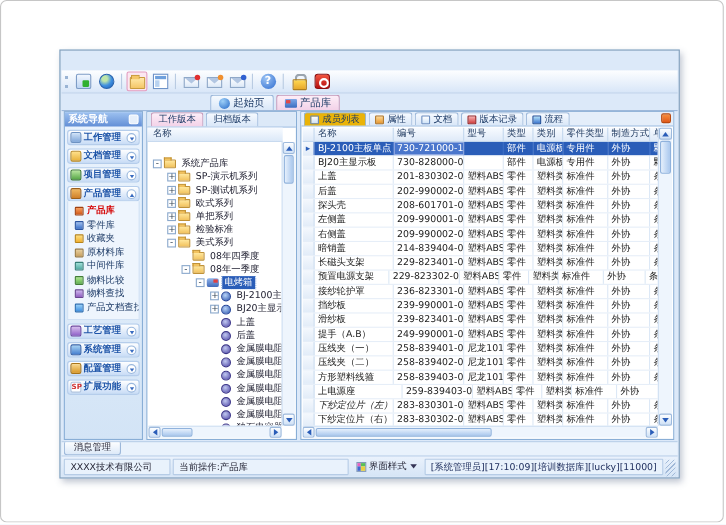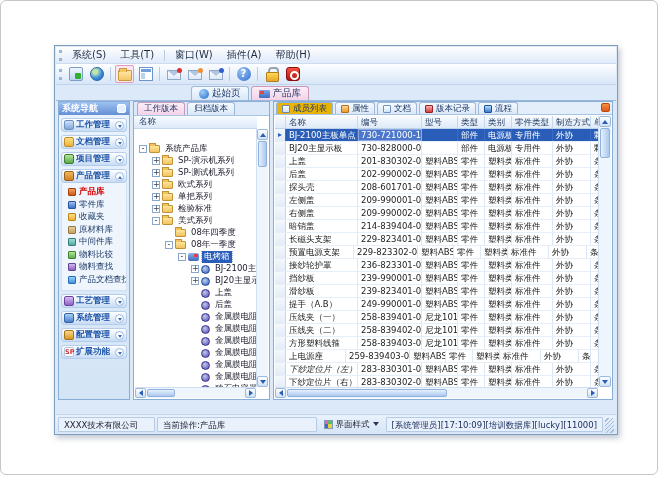--- a/index.html
+++ b/index.html
@@ -164,31 +164,20 @@
   .drop-arrow { width:0; height:0; border-left:3px solid transparent; border-right:3px solid transparent; border-top:4px solid #335; }
   .seg-session { color:#1a2a5a; }
   .grip-corner { width:9px; height:15px; background:repeating-linear-gradient(135deg, transparent 0 2px, #a0b8d8 2px 3px); align-self:flex-end; }
 </style>
 </head>
 <body>
 
 <div class="canvas">
   <div id="app">
 
-    <div class="menubar">
-      <span class="grip"></span>
-      <span style="display:flex;align-items:center;">
-          <span class="mitem">系统(S)</span>
-          <span class="mitem">工具(T)</span>
-          <span class="msep"></span>
-          <span class="mitem">窗口(W)</span>
-          <span class="mitem">插件(A)</span>
-          <span class="mitem">帮助(H)</span>
-        </span>
-    </div>
 
     <div class="toolbar">
       <span class="grip"></span>
       <span style="display:flex;align-items:center;">
           <span class="tbtn">
             <span class="tbicon ic-workspace"></span>
           </span>
           <span class="tbtn">
             <span class="tbicon ic-globe"></span>
           </span>
@@ -670,21 +659,21 @@
                 <span class="gcell" style="width: 64px;">258-839403-00E</span>
                 <span class="gcell" style="width: 36px;">尼龙1010</span>
                 <span class="gcell" style="width: 27px;">零件</span>
                 <span class="gcell" style="width: 27px;">塑料类</span>
                 <span class="gcell" style="width: 41px;">标准件</span>
                 <span class="gcell" style="width: 38px;">外协</span>
                 <span class="gcell" style="width: 12px;">条</span>
               </div>
               <div class="grow">
                 <span class="gcell ind" style="width: 11px;"></span>
-                <span class="gcell" style="width: 60px;">上电源座</span>
+                <span class="gcell" style="width: 80px;">上电源座</span>
                 <span class="gcell" style="width: 64px;">259-839403-00E</span>
                 <span class="gcell" style="width: 36px;">塑料ABS</span>
                 <span class="gcell" style="width: 27px;">零件</span>
                 <span class="gcell" style="width: 27px;">塑料类</span>
                 <span class="gcell" style="width: 41px;">标准件</span>
                 <span class="gcell" style="width: 38px;">外协</span>
                 <span class="gcell" style="width: 12px;">条</span>
               </div>
               <div class="grow">
                 <span class="gcell ind" style="width: 11px;"></span>
@@ -716,20 +705,23 @@
           </div>
           <div class="hscroll">
             <span class="harr lf"></span>
             <span class="hthumb"></span>
             <span class="harr rt"></span>
           </div>
         </div>
       </div>
     </div>
 
+    <div class="msgstrip">
+      <span class="msgtab">消息管理</span>
+    </div>
 
     <div class="statusbar">
       <span class="sseg seg-company">XXXX技术有限公司</span>
       <span class="sseg seg-operation">当前操作:产品库</span>
       <span class="sseg seg-style">
         <span class="style-icon">
             <span></span>
             <span></span>
             <span></span>
             <span></span>

